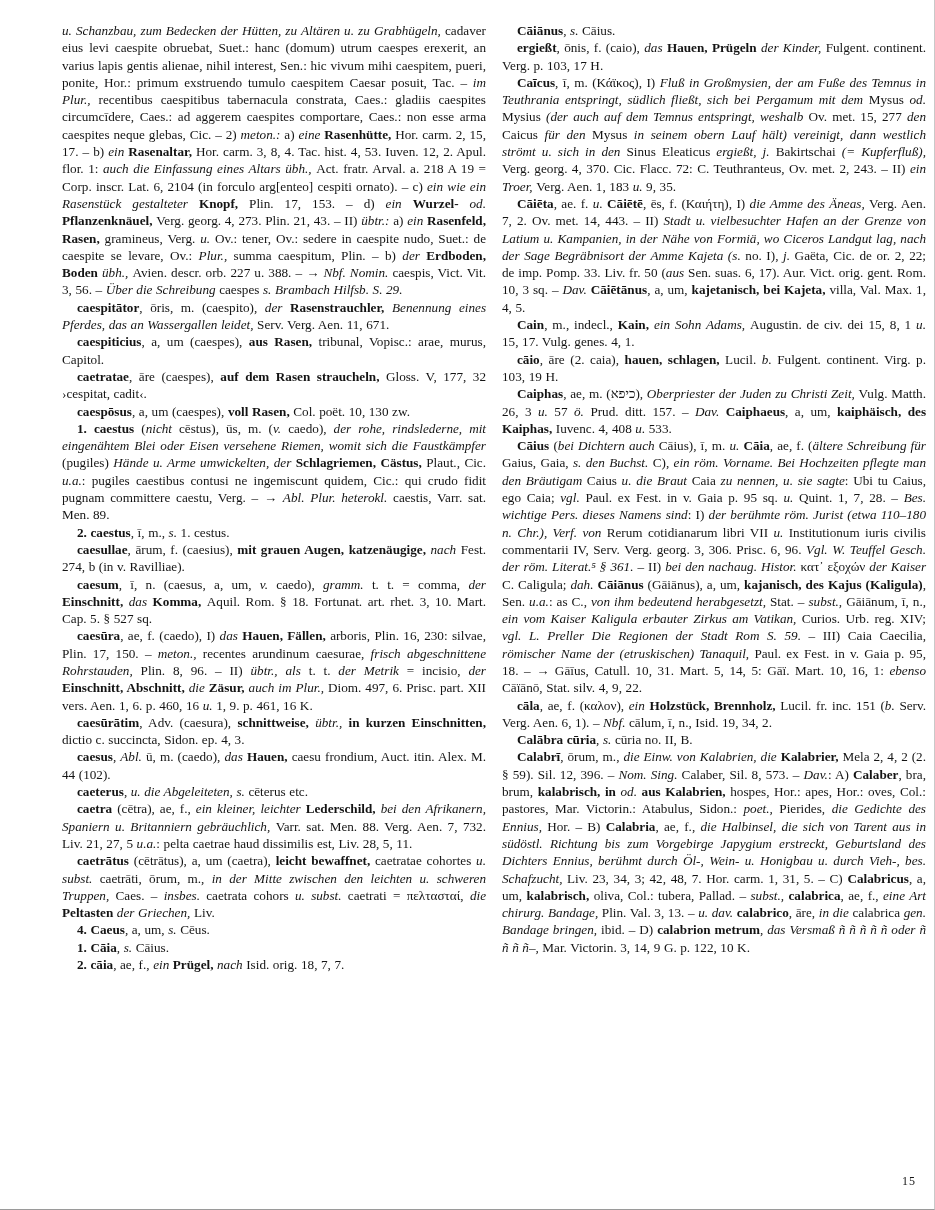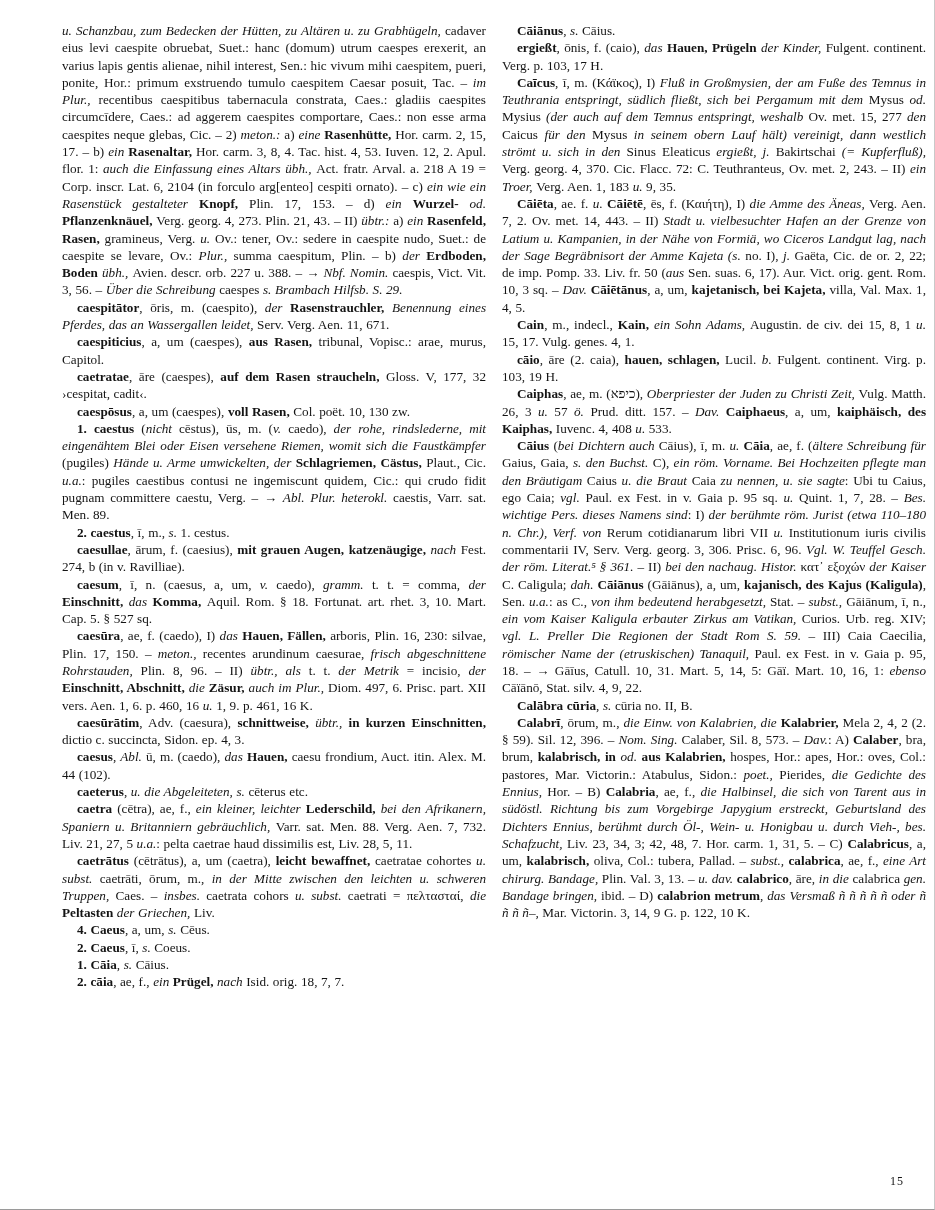--- a/index.html
+++ b/index.html
@@ -24,21 +24,21 @@
     text-align:justify;
     text-indent:15px;
     word-spacing:0.02em;
   }
   p.entry.noindent{text-indent:0;}
   .it{font-style:italic;}
   .bd{font-weight:bold;}
   .bdit{font-weight:bold;}
   #page-number{
     position:absolute;
-    right:30px;bottom:20px;
+    right:18px;bottom:20px;
     font-size:12px;
     letter-spacing:1px;
   }
 </style>
 </head>
 <body>
 
 <div id="page">
   <div id="columns">
     <div class="column">
@@ -51,31 +51,31 @@
         <p class="entry"><span class="bd">2. caestus</span><span>, ī, m., </span><span class="it">s. </span><span>1. cestus.</span></p>
         <p class="entry"><span class="bd">caesullae</span><span>, ārum, f. (caesius), </span><span class="bdit">mit grauen Augen, katzenäugige, </span><span class="it">nach </span><span>Fest. 274, b (in v. Ravilliae).</span></p>
         <p class="entry"><span class="bd">caesum</span><span>, ī, n. (caesus, a, um, </span><span class="it">v. </span><span>caedo), </span><span class="it">gramm. </span><span>t. t. = comma, </span><span class="it">der </span><span class="bdit">Einschnitt, </span><span class="it">das </span><span class="bdit">Komma, </span><span>Aquil. Rom. § 18. Fortunat. art. rhet. 3, 10. Mart. Cap. 5. § 527 sq.</span></p>
         <p class="entry"><span class="bd">caesūra</span><span>, ae, f. (caedo), I) </span><span class="it">das </span><span class="bdit">Hauen, Fällen, </span><span>arboris, Plin. 16, 230: silvae, Plin. 17, 150. – </span><span class="it">meton., </span><span>recentes arundinum caesurae, </span><span class="it">frisch abgeschnittene Rohrstauden, </span><span>Plin. 8, 96. – II) </span><span class="it">übtr., als </span><span>t. t. </span><span class="it">der Metrik </span><span>= incisio, </span><span class="it">der </span><span class="bdit">Einschnitt, Abschnitt, </span><span class="it">die </span><span class="bdit">Zäsur, </span><span class="it">auch im Plur., </span><span>Diom. 497, 6. Prisc. part. XII vers. Aen. 1, 6. p. 460, 16 </span><span class="it">u. </span><span>1, 9. p. 461, 16 K.</span></p>
         <p class="entry"><span class="bd">caesūrātim</span><span>, Adv. (caesura), </span><span class="bdit">schnittweise, </span><span class="it">übtr., </span><span class="bdit">in kurzen Einschnitten, </span><span>dictio c. succincta, Sidon. ep. 4, 3.</span></p>
         <p class="entry"><span class="bd">caesus</span><span>, </span><span class="it">Abl. </span><span>ū, m. (caedo), </span><span class="it">das </span><span class="bdit">Hauen, </span><span>caesu frondium, Auct. itin. Alex. M. 44 (102).</span></p>
         <p class="entry"><span class="bd">caeterus</span><span>, </span><span class="it">u. die Abgeleiteten, s. </span><span>cēterus etc.</span></p>
         <p class="entry"><span class="bd">caetra </span><span>(cētra), ae, f., </span><span class="it">ein kleiner, leichter </span><span class="bdit">Lederschild, </span><span class="it">bei den Afrikanern, Spaniern u. Britanniern gebräuchlich, </span><span>Varr. sat. Men. 88. Verg. Aen. 7, 732. Liv. 21, 27, 5 </span><span class="it">u.a.</span><span>: pelta caetrae haud dissimilis est, Liv. 28, 5, 11.</span></p>
         <p class="entry"><span class="bd">caetrātus </span><span>(cētrātus), a, um (caetra), </span><span class="bdit">leicht bewaffnet, </span><span>caetratae cohortes </span><span class="it">u. subst. </span><span>caetrāti, ōrum, m., </span><span class="it">in der Mitte zwischen den leichten u. schweren Truppen, </span><span>Caes. – </span><span class="it">insbes. </span><span>caetrata cohors </span><span class="it">u. subst. </span><span>caetrati = πελτασταί, </span><span class="it">die </span><span class="bdit">Peltasten </span><span class="it">der Griechen, </span><span>Liv.</span></p>
         <p class="entry"><span class="bd">4. Caeus</span><span>, a, um, </span><span class="it">s. </span><span>Cēus.</span></p>
-        <p class="entry"><span class="bd">2. Caeus</span><span>, ī, </span><span class="it">s. </span><span>Coeus.</span></p>
         <p class="entry"><span class="bd">1. Cāia</span><span>, </span><span class="it">s. </span><span>Cāius.</span></p>
         <p class="entry"><span class="bd">2. cāia</span><span>, ae, f., </span><span class="it">ein </span><span class="bdit">Prügel, </span><span class="it">nach </span><span>Isid. orig. 18, 7, 7.</span></p>
       </div>
     <div class="column">
         <p class="entry"><span class="bd">Cāiānus</span><span>, </span><span class="it">s. </span><span>Cāius.</span></p>
         <p class="entry"><span class="bd">ergießt</span><span>, ōnis, f. (caio), </span><span class="it">das </span><span class="bdit">Hauen, Prügeln </span><span class="it">der Kinder, </span><span>Fulgent. continent. Verg. p. 103, 17 H.</span></p>
         <p class="entry"><span class="bd">Caīcus</span><span>, ī, m. (Κάϊκος), I) </span><span class="it">Fluß in Großmysien, der am Fuße des Temnus in Teuthrania entspringt, südlich fließt, sich bei Pergamum mit dem </span><span>Mysus </span><span class="it">od. </span><span>Mysius </span><span class="it">(der auch auf dem Temnus entspringt, weshalb </span><span>Ov. met. 15, 277 </span><span class="it">den </span><span>Caicus </span><span class="it">für den </span><span>Mysus </span><span class="it">in seinem obern Lauf hält) vereinigt, dann westlich strömt u. sich in den </span><span>Sinus Eleaticus </span><span class="it">ergießt, j. </span><span>Bakirtschai </span><span class="it">(= Kupferfluß), </span><span>Verg. georg. 4, 370. Cic. Flacc. 72: C. Teuthranteus, Ov. met. 2, 243. – II) </span><span class="it">ein Troer, </span><span>Verg. Aen. 1, 183 </span><span class="it">u. </span><span>9, 35.</span></p>
         <p class="entry"><span class="bd">Cāiēta</span><span>, ae. f. </span><span class="it">u. </span><span class="bd">Cāiētē</span><span>, ēs, f. (Καιήτη), I) </span><span class="it">die Amme des Äneas, </span><span>Verg. Aen. 7, 2. Ov. met. 14, 443. – II) </span><span class="it">Stadt u. vielbesuchter Hafen an der Grenze von Latium u. Kampanien, in der Nähe von Formiä, wo Ciceros Landgut lag, nach der Sage Begräbnisort der Amme Kajeta (s. </span><span>no. I), </span><span class="it">j. </span><span>Gaëta, Cic. de or. 2, 22; de imp. Pomp. 33. Liv. fr. 50 (</span><span class="it">aus </span><span>Sen. suas. 6, 17). Aur. Vict. orig. gent. Rom. 10, 3 sq. – </span><span class="it">Dav. </span><span class="bd">Cāiētānus</span><span>, a, um, </span><span class="bdit">kajetanisch, bei Kajeta, </span><span>villa, Val. Max. 1, 4, 5.</span></p>
         <p class="entry"><span class="bd">Cain</span><span>, m., indecl., </span><span class="bdit">Kain, </span><span class="it">ein Sohn Adams, </span><span>Augustin. de civ. dei 15, 8, 1 </span><span class="it">u. </span><span>15, 17. Vulg. genes. 4, 1.</span></p>
         <p class="entry"><span class="bd">cāio</span><span>, āre (2. caia), </span><span class="bdit">hauen, schlagen, </span><span>Lucil. </span><span class="it">b. </span><span>Fulgent. continent. Virg. p. 103, 19 H.</span></p>
         <p class="entry"><span class="bd">Caiphas</span><span>, ae, m. (כיפא), </span><span class="it">Oberpriester der Juden zu Christi Zeit, </span><span>Vulg. Matth. 26, 3 </span><span class="it">u. </span><span>57 </span><span class="it">ö. </span><span>Prud. ditt. 157. – </span><span class="it">Dav. </span><span class="bd">Caiphaeus</span><span>, a, um, </span><span class="bdit">kaiphäisch, des Kaiphas, </span><span>Iuvenc. 4, 408 </span><span class="it">u. </span><span>533.</span></p>
         <p class="entry"><span class="bd">Cāius </span><span>(</span><span class="it">bei Dichtern auch </span><span>Cāius), ī, m. </span><span class="it">u. </span><span class="bd">Cāia</span><span>, ae, f. (</span><span class="it">ältere Schreibung für </span><span>Gaius, Gaia, </span><span class="it">s. den Buchst. </span><span>C), </span><span class="it">ein röm. Vorname. Bei Hochzeiten pflegte man den Bräutigam </span><span>Caius </span><span class="it">u. die Braut </span><span>Caia </span><span class="it">zu nennen, u. sie sagte</span><span>: Ubi tu Caius, ego Caia; </span><span class="it">vgl. </span><span>Paul. ex Fest. in v. Gaia p. 95 sq. </span><span class="it">u. </span><span>Quint. 1, 7, 28. – </span><span class="it">Bes. wichtige Pers. dieses Namens sind</span><span>: I) </span><span class="it">der berühmte röm. Jurist (etwa 110–180 n. Chr.), Verf. von </span><span>Rerum cotidianarum libri VII </span><span class="it">u. </span><span>Institutionum iuris civilis commentarii IV, Serv. Verg. georg. 3, 306. Prisc. 6, 96. </span><span class="it">Vgl. W. Teuffel Gesch. der röm. Literat.⁵ § 361. </span><span>– II) </span><span class="it">bei den nachaug. Histor. </span><span>κατ᾽ εξοχών </span><span class="it">der Kaiser </span><span>C. Caligula; </span><span class="it">dah. </span><span class="bd">Cāiānus </span><span>(Gāiānus), a, um, </span><span class="bdit">kajanisch, des Kajus (Kaligula)</span><span>, Sen. </span><span class="it">u.a.</span><span>: as C., </span><span class="it">von ihm bedeutend herabgesetzt, </span><span>Stat. – </span><span class="it">subst., </span><span>Gāiānum, ī, n., </span><span class="it">ein vom Kaiser Kaligula erbauter Zirkus am Vatikan, </span><span>Curios. Urb. reg. XIV; </span><span class="it">vgl. L. Preller Die Regionen der Stadt Rom S. 59. </span><span>– III) Caia Caecilia, </span><span class="it">römischer Name der (etruskischen) Tanaquil, </span><span>Paul. ex Fest. in v. Gaia p. 95, 18. – → Gāīus, Catull. 10, 31. Mart. 5, 14, 5: Gāï. Mart. 10, 16, 1: </span><span class="it">ebenso </span><span>Cāïānō, Stat. silv. 4, 9, 22.</span></p>
+        <p class="entry"><span class="bd">cāla</span><span>, ae, f. (καλον), </span><span class="it">ein </span><span class="bdit">Holzstück, Brennholz, </span><span>Lucil. fr. inc. 151 (</span><span class="it">b. </span><span>Serv. Verg. Aen. 6, 1). – </span><span class="it">Nbf. </span><span>cālum, ī, n., Isid. 19, 34, 2.</span></p>
         <p class="entry"><span class="bd">Calābra cūria</span><span>, </span><span class="it">s. </span><span>cūria no. II, B.</span></p>
         <p class="entry"><span class="bd">Calabrī</span><span>, ōrum, m., </span><span class="it">die Einw. von Kalabrien, die </span><span class="bdit">Kalabrier, </span><span>Mela 2, 4, 2 (2. § 59). Sil. 12, 396. – </span><span class="it">Nom. Sing. </span><span>Calaber, Sil. 8, 573. – </span><span class="it">Dav.</span><span>: A) </span><span class="bd">Calaber</span><span>, bra, brum, </span><span class="bdit">kalabrisch, in </span><span class="it">od. </span><span class="bdit">aus Kalabrien, </span><span>hospes, Hor.: apes, Hor.: oves, Col.: pastores, Mar. Victorin.: Atabulus, Sidon.: </span><span class="it">poet., </span><span>Pierides, </span><span class="it">die Gedichte des Ennius, </span><span>Hor. – B) </span><span class="bd">Calabria</span><span>, ae, f., </span><span class="it">die Halbinsel, die sich von Tarent aus in südöstl. Richtung bis zum Vorgebirge Japygium erstreckt, Geburtsland des Dichters Ennius, berühmt durch Öl-, Wein- u. Honigbau u. durch Vieh-, bes. Schafzucht, </span><span>Liv. 23, 34, 3; 42, 48, 7. Hor. carm. 1, 31, 5. – C) </span><span class="bd">Calabricus</span><span>, a, um, </span><span class="bdit">kalabrisch, </span><span>oliva, Col.: tubera, Pallad. – </span><span class="it">subst., </span><span class="bd">calabrica</span><span>, ae, f., </span><span class="it">eine Art chirurg. Bandage, </span><span>Plin. Val. 3, 13. – </span><span class="it">u. dav. </span><span class="bd">calabrico</span><span>, āre, </span><span class="it">in die </span><span>calabrica </span><span class="it">gen. Bandage bringen, </span><span>ibid. – D) </span><span class="bd">calabrion metrum</span><span>, </span><span class="it">das Versmaß ñ ñ ñ ñ ñ oder ñ ñ ñ ñ–, </span><span>Mar. Victorin. 3, 14, 9 G. p. 122, 10 K.</span></p>
       </div>
   </div>
   <div id="page-number">15</div>
 </div>
 
 </body></html>

